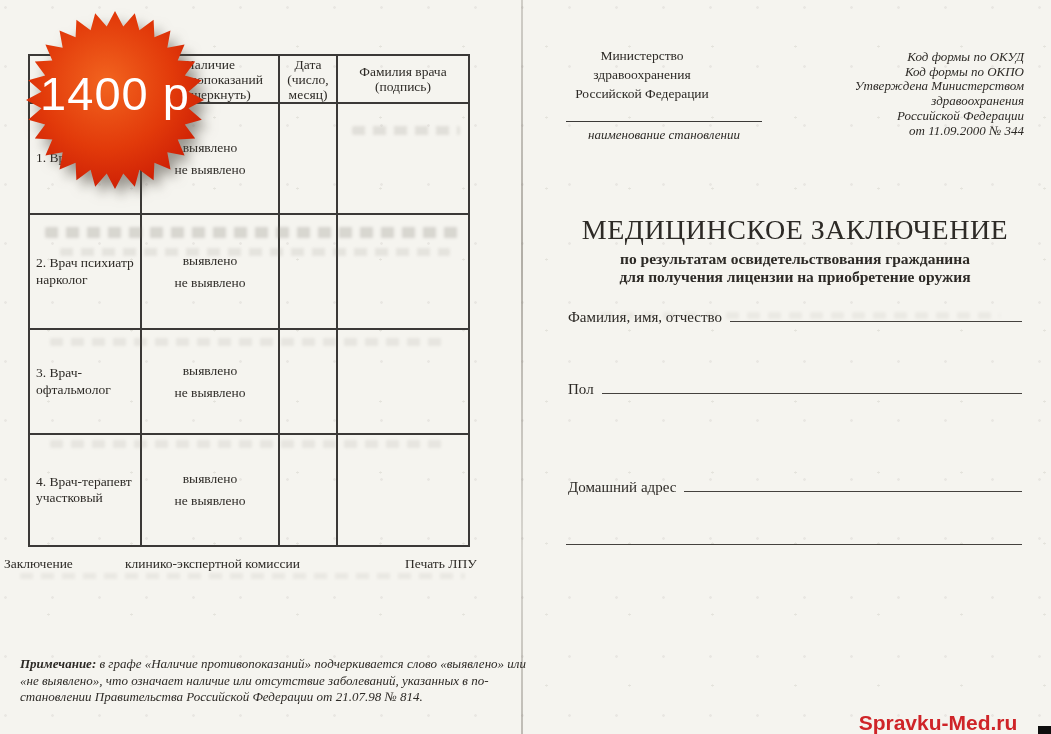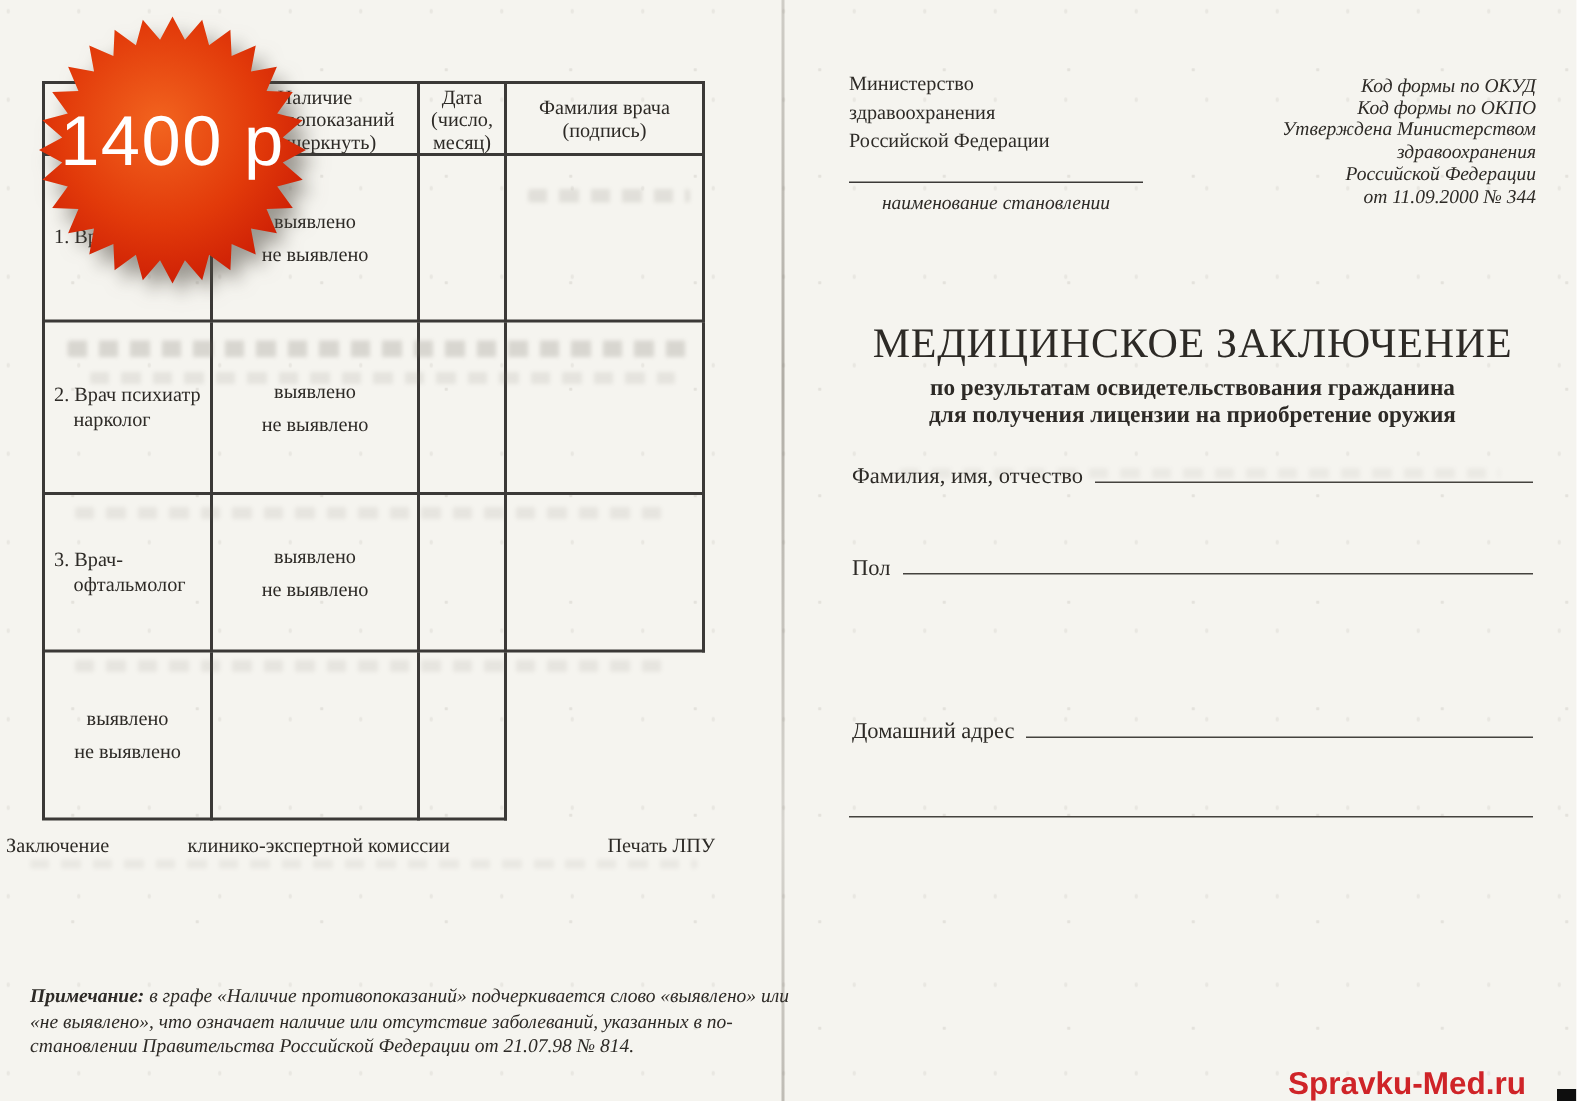--- a/index.html
+++ b/index.html
@@ -22,31 +22,31 @@
     display:grid;
     grid-template-columns:112px 138px 58px 132px;
     grid-template-rows:48px 111px 115px 105px 112px;
     border-top:2px solid #3b3937;border-left:2px solid #3b3937;
   }
   .tbl>div{border-right:2px solid #3b3937;border-bottom:2px solid #3b3937;}
   .hc{display:flex;flex-direction:column;align-items:center;justify-content:center;
       font-size:13.5px;line-height:15px;text-align:center;}
   .name-cell{display:flex;flex-direction:column;justify-content:center;
       padding-left:6px;font-size:13.5px;line-height:16.5px;}
-  .name-cell .l2{margin-left:13px;}
+  .name-cell .l2{margin-left:0;}
   .opt-cell{display:flex;flex-direction:column;justify-content:center;align-items:center;
       font-size:13.5px;line-height:22px;text-align:center;}
 
   .concl{position:absolute;top:556px;font-size:13.5px;}
   .note{position:absolute;left:20px;top:656px;width:470px;
         font-style:italic;font-size:13px;line-height:16.5px;white-space:nowrap;}
   .note b{font-style:italic;}
 
   
-  .ministry{position:absolute;left:566px;top:46px;width:200px;
+  .ministry{position:absolute;left:542px;top:46px;width:200px;text-align:center;
             font-size:13.5px;line-height:19px;}
   .inst-line{position:absolute;left:566px;top:121px;width:196px;border-top:1.6px solid #3b3937;}
   .inst-caption{position:absolute;left:566px;top:127px;width:196px;text-align:center;
             font-style:italic;font-size:13px;}
   .codes{position:absolute;top:50px;left:790px;width:234px;text-align:right;
          font-style:italic;font-size:13px;line-height:14.7px;}
   .doc-title{position:absolute;left:566px;top:214px;width:458px;text-align:center;
          font-weight:normal;font-size:28px;letter-spacing:.5px;white-space:nowrap;}
   .doc-subtitle{position:absolute;left:566px;top:250px;width:458px;text-align:center;
          font-weight:bold;font-size:15.5px;line-height:17.5px;}
@@ -125,20 +125,24 @@
       <span class="l1">3. Врач-</span>
       <span class="l2">офтальмолог</span>
     </div>
     <div class="opt-cell">
       <span>выявлено</span>
       <span>не выявлено</span>
     </div>
     <div></div>
     <div></div>
 
+    <div class="name-cell">
+      <span class="l1">4. Врач-терапевт</span>
+      <span class="l2">участковый</span>
+    </div>
     <div class="opt-cell">
       <span>выявлено</span>
       <span>не выявлено</span>
     </div>
     <div></div>
     <div></div>
   </div>
 
   <span class="concl abs" style="left:4px;">Заключение</span>
   <span class="concl abs" style="left:125px;">клинико-экспертной комиссии</span>
@@ -178,21 +182,21 @@
   <div class="doc-title">МЕДИЦИНСКОЕ ЗАКЛЮЧЕНИЕ</div>
   <div class="doc-subtitle">
     <div>по результатам освидетельствования гражданина</div>
     <div>для получения лицензии на приобретение оружия</div>
   </div>
 
   <div class="field" style="top:307px;">
     <span class="lbl">Фамилия, имя, отчество</span>
     <span class="line"></span>
   </div>
-  <div class="field" style="top:368px;">
+  <div class="field" style="top:379px;">
     <span class="lbl">Пол</span>
     <span class="line"></span>
   </div>
   <div class="field" style="top:477px;">
     <span class="lbl">Домашний адрес</span>
     <span class="line"></span>
   </div>
   <div class="blank-line"></div>
 
   <div class="badge">

